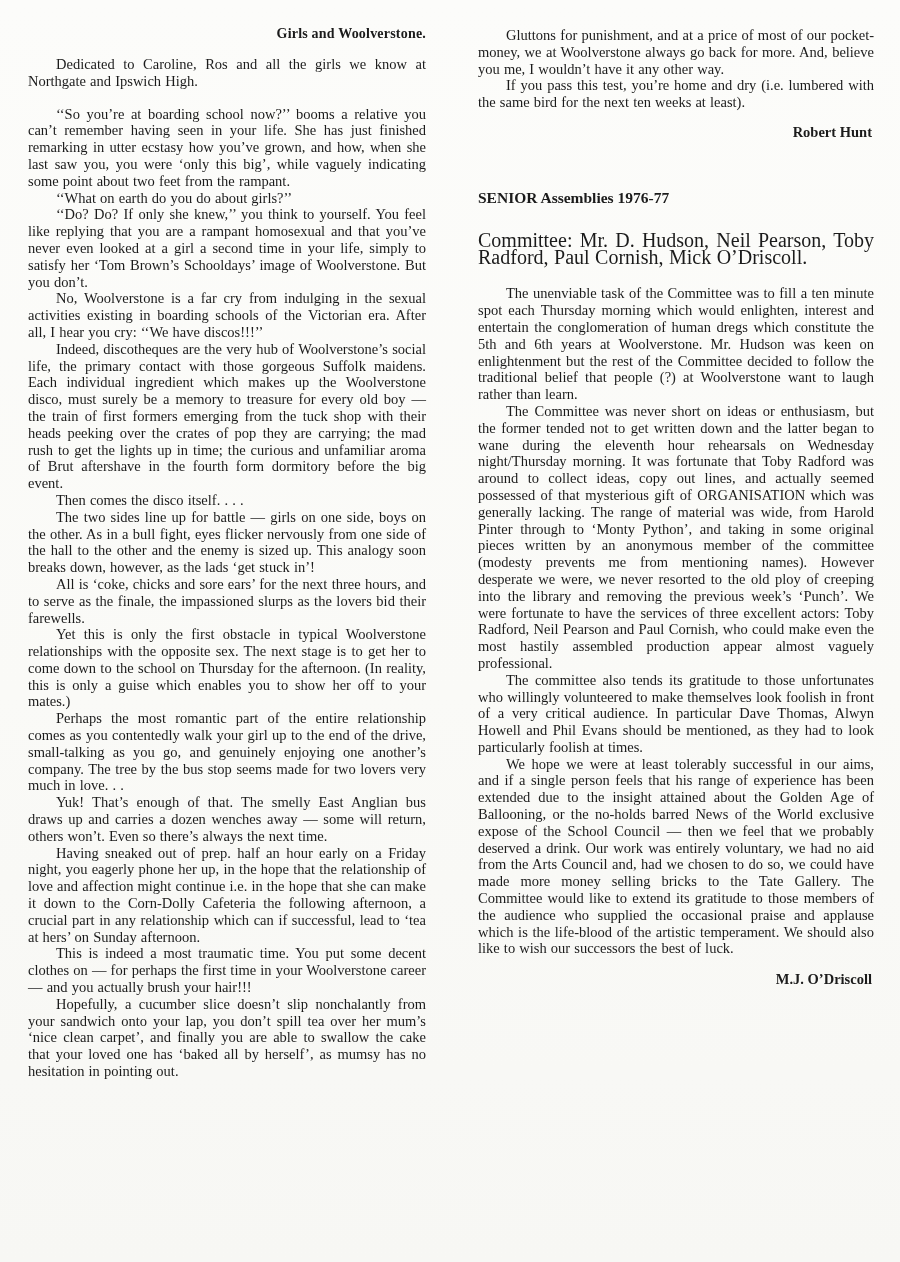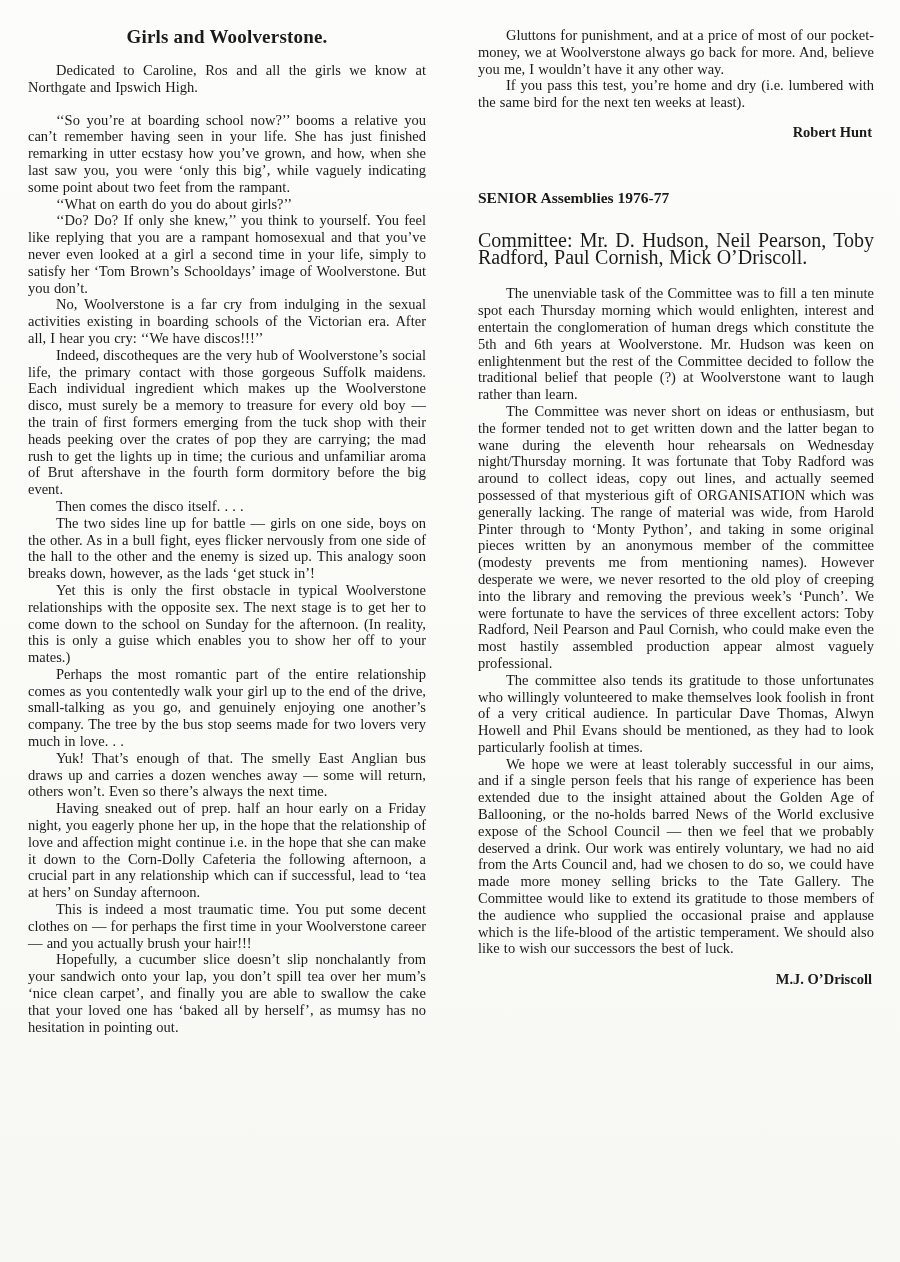--- a/index.html
+++ b/index.html
@@ -26,23 +26,23 @@
   }
   .col-left {
     left: 28px;
     width: 398px;
   }
   .col-right {
     left: 478px;
     width: 396px;
   }
   .article-title {
-    text-align: center;
+    text-align: right;
     font-weight: bold;
-    font-size: 19px;
+    font-size: 14px;
     margin: 26px 0 14px 0;
     letter-spacing: 0.2px;
   }
   p.para {
     margin: 0;
     font-size: 14.5px;
     line-height: 16.8px;
     text-align: justify;
     text-indent: 28px;
     word-spacing: 0.5px;
@@ -93,21 +93,22 @@
   <div class="col col-left">
     <h1 class="article-title">Girls and Woolverstone.</h1>
     <p class="para">Dedicated to Caroline, Ros and all the girls we know at Northgate and Ipswich High.</p>
     <p class="para gap-before">‘‘So you’re at boarding school now?’’ booms a relative you can’t remember having seen in your life. She has just finished remarking in utter ecstasy how you’ve grown, and how, when she last saw you, you were ‘only this big’, while vaguely indicating some point about two feet from the rampant.</p>
     <p class="para">‘‘What on earth do you do about girls?’’</p>
     <p class="para">‘‘Do? Do? If only she knew,’’ you think to yourself. You feel like replying that you are a rampant homosexual and that you’ve never even looked at a girl a second time in your life, simply to satisfy her ‘Tom Brown’s Schooldays’ image of Woolverstone. But you don’t.</p>
     <p class="para">No, Woolverstone is a far cry from indulging in the sexual activities existing in boarding schools of the Victorian era. After all, I hear you cry: ‘‘We have discos!!!’’</p>
     <p class="para">Indeed, discotheques are the very hub of Woolverstone’s social life, the primary contact with those gorgeous Suffolk maidens. Each individual ingredient which makes up the Woolverstone disco, must surely be a memory to treasure for every old boy — the train of first formers emerging from the tuck shop with their heads peeking over the crates of pop they are carrying; the mad rush to get the lights up in time; the curious and unfamiliar aroma of Brut aftershave in the fourth form dormitory before the big event.</p>
     <p class="para">Then comes the disco itself. . . .</p>
     <p class="para">The two sides line up for battle — girls on one side, boys on the other. As in a bull fight, eyes flicker nervously from one side of the hall to the other and the enemy is sized up. This analogy soon breaks down, however, as the lads ‘get stuck in’!</p>
-    <p class="para">Yet this is only the first obstacle in typical Woolverstone relationships with the opposite sex. The next stage is to get her to come down to the school on Sunday for the afternoon. (In reality, this is only a guise which enables you to show her off to your mates.)</p>
+    <p class="para">All is ‘coke, chicks and sore ears’ for the next three hours, and to serve as the finale, the impassioned slurps as the lovers bid their farewells.</p>
+    <p class="para">Yet this is only the first obstacle in typical Woolverstone relationships with the opposite sex. The next stage is to get her to come down to the school on Thursday for the afternoon. (In reality, this is only a guise which enables you to show her off to your mates.)</p>
     <p class="para">Perhaps the most romantic part of the entire relationship comes as you contentedly walk your girl up to the end of the drive, small-talking as you go, and genuinely enjoying one another’s company. The tree by the bus stop seems made for two lovers very much in love. . .</p>
     <p class="para">Yuk! That’s enough of that. The smelly East Anglian bus draws up and carries a dozen wenches away — some will return, others won’t. Even so there’s always the next time.</p>
     <p class="para">Having sneaked out of prep. half an hour early on a Friday night, you eagerly phone her up, in the hope that the relationship of love and affection might continue i.e. in the hope that she can make it down to the Corn-Dolly Cafeteria the following afternoon, a crucial part in any relationship which can if successful, lead to ‘tea at hers’ on Sunday afternoon.</p>
     <p class="para">This is indeed a most traumatic time. You put some decent clothes on — for perhaps the first time in your Woolverstone career — and you actually brush your hair!!!</p>
     <p class="para">Hopefully, a cucumber slice doesn’t slip nonchalantly from your sandwich onto your lap, you don’t spill tea over her mum’s ‘nice clean carpet’, and finally you are able to swallow the cake that your loved one has ‘baked all by herself’, as mumsy has no hesitation in pointing out.</p>
   </div>
 
   <div class="col col-right">
     <p class="para">Gluttons for punishment, and at a price of most of our pocket-money, we at Woolverstone always go back for more. And, believe you me, I wouldn’t have it any other way.</p>
     <p class="para">If you pass this test, you’re home and dry (i.e. lumbered with the same bird for the next ten weeks at least).</p>

